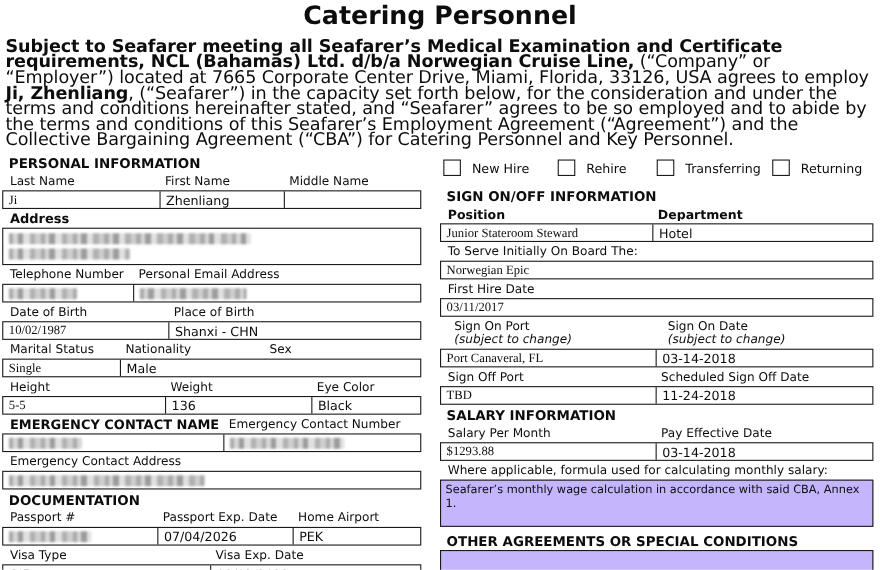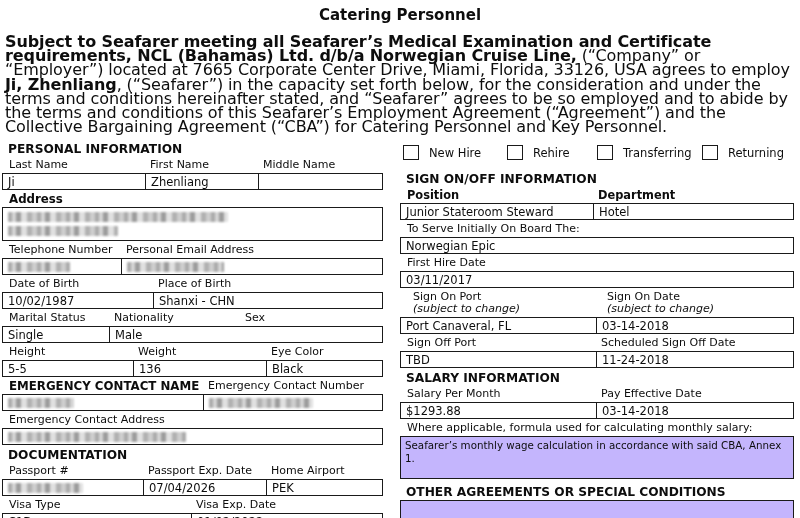--- a/index.html
+++ b/index.html
@@ -5,21 +5,21 @@
   * { box-sizing: border-box; margin: 0; padding: 0; }
   html, body { width: 800px; height: 518px; overflow: hidden; }
   body {
     background: #ffffff;
     color: #0d0d0d;
     font-family: "DejaVu Sans", "Liberation Sans", sans-serif;
   }
   .title {
     text-align: center;
     font-weight: bold;
-    font-size: 15px;
+    font-size: 23px;
     line-height: 24px;
     padding-top: 3px;
   }
   .intro {
     margin: 8px 4px 5px 5px;
     width: 791px;
     font-size: 16px;
     line-height: 14.2px;
     letter-spacing: -0.1px;
   }
@@ -39,26 +39,26 @@
   .bh { font-weight: bold; font-size: 11.8px; }
   .bl { font-weight: bold; font-size: 11.4px; }
 
   .br { display: flex; border: 1.5px solid #1a1a1a; height: 17px; background: #fff; }
   .c  {
     display: flex; align-items: center;
     border-left: 1.5px solid #1a1a1a;
     padding-left: 5px; font-size: 11.5px;
     white-space: nowrap; overflow: hidden; flex: none;
   }
-  .c.first { border-left: none; }
+  .c.first { border-left: none; font-family: Liberation Serif, serif; }
   .fx { flex: 1 1 auto !important; }
 
   .w106 { width: 106px; } .w113 { width: 113px; } .w118 { width: 118px; }
   .w123 { width: 123px; } .w130 { width: 130px; } .w131 { width: 131px; }
-  .w133 { width: 133px; } .w140 { width: 140px; } .w142 { width: 142px; }
+  .w133 { width: 133px; margin-left: 17px; } .w140 { width: 140px; } .w142 { width: 142px; }
   .w150 { width: 150px; } .w188 { width: 188px; } .w192 { width: 192px; }
   .w195 { width: 195px; } .w200 { width: 200px; }
 
   .addr-box {
     border: 1.5px solid #1a1a1a; height: 34px;
     display: flex; flex-direction: column; justify-content: space-evenly;
     padding-left: 5px;
   }
 
   .rd {

